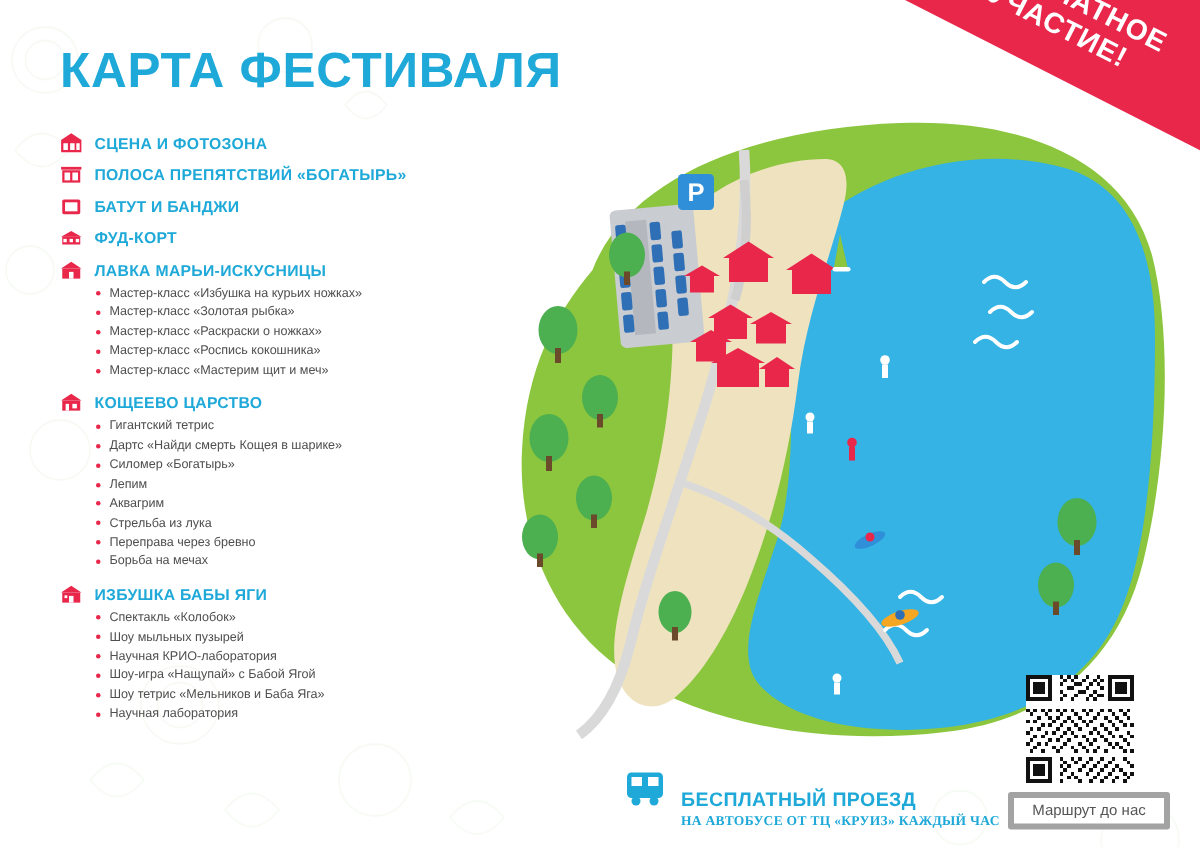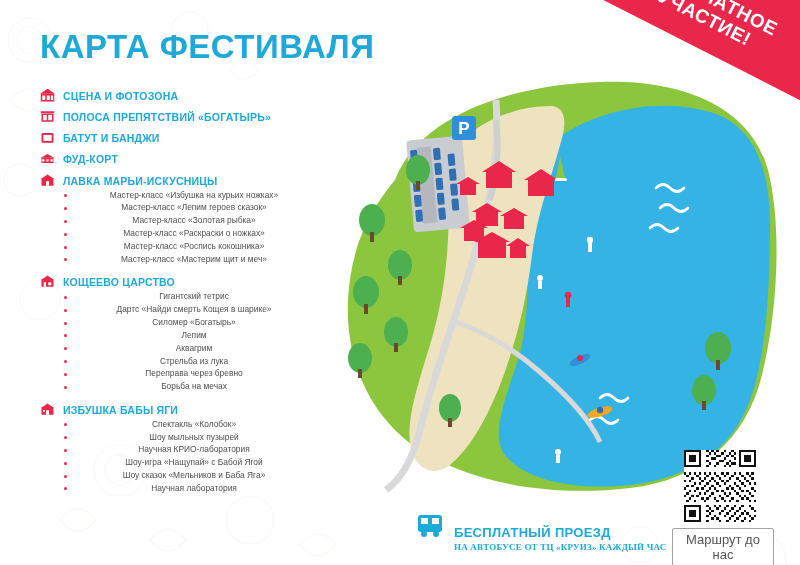--- a/index.html
+++ b/index.html
@@ -37,21 +37,21 @@
   .legend-group{margin-bottom:2px;}
   .legend-head{display:flex;align-items:center;gap:8px;margin:5px 0 2px 0;}
   .legend-label{
     font-size:10.5px;font-weight:bold;color:#1fa9d8;letter-spacing:.2px;
     text-transform:uppercase;padding-top:3px;line-height:1.25;
   }
   .legend-icon{width:15px;height:15px;flex:0 0 15px;margin-top:1px;}
   .sub-list{margin:2px 0 8px 24px;}
   .sub-item{
     position:relative;font-size:8.4px;color:#4f4f4f;line-height:1.35;
-    padding-left:9px;margin-bottom:1.5px;text-align:center;
+    padding-left:9px;margin-bottom:1.5px;
   }
   .sub-item::before{
     content:"";position:absolute;left:0;top:4.5px;width:3px;height:3px;
     background:#e8274b;border-radius:50%;
   }
 
   
   .map{position:absolute;left:300px;top:60px;width:480px;height:440px;}
 
   
@@ -59,21 +59,21 @@
     position:absolute;left:415px;top:498px;display:flex;align-items:center;gap:9px;
   }
   .bus-icon{width:30px;height:30px;flex:0 0 30px;}
   .transport-text-main{font-size:13px;font-weight:bold;color:#1fa9d8;line-height:1;letter-spacing:.3px;margin-top:28px;}
   .transport-text-sub{font-size:9px;font-weight:bold;color:#1fa9d8;margin-top:3px;letter-spacing:.2px;font-family:Liberation Serif, serif;}
 
   
   .qr-box{position:absolute;left:684px;top:450px;width:72px;height:72px;background:#fff;}
   .qr-caption{
     position:absolute;left:672px;top:528px;width:96px;text-align:center;
-    font-size:13px;color:#555;border:1px solid #a3a3a3;border-radius:2px;padding:3px 2px;background:#fff;
+    font-size:10px;color:#555;border:4px solid #a3a3a3;border-radius:2px;padding:3px 2px;background:#fff;
   }
 </style>
 </head>
 <body>
 
 <div id="root">
 
   <svg class="bg-pattern" viewBox="0 0 800 565" preserveAspectRatio="none">
     <g fill="none" stroke="#9ec97f" stroke-width="1.2">
       <circle cx="30" cy="40" r="22"></circle>
@@ -157,21 +157,20 @@
       <div class="legend-head">
         <svg class="legend-icon" viewBox="0 0 20 20">
             <rect x="2" y="8" width="16" height="9" fill="#e8274b"></rect>
             <path d="M1 8 L10 2 L19 8 Z" fill="#e8274b"></path>
             <rect x="8" y="11" width="4" height="6" fill="#fff"></rect>
           </svg>
         <div class="legend-label">ЛАВКА МАРЬИ-ИСКУСНИЦЫ</div>
       </div>
       <div class="sub-list">
         <div class="sub-item">Мастер-класс «Избушка на курьих ножках»</div>
-        <div class="sub-item">Мастер-класс «Лепим героев сказок»</div>
         <div class="sub-item">Мастер-класс «Золотая рыбка»</div>
         <div class="sub-item">Мастер-класс «Раскраски о ножках»</div>
         <div class="sub-item">Мастер-класс «Роспись кокошника»</div>
         <div class="sub-item">Мастер-класс «Мастерим щит и меч»</div>
       </div>
     </div>
 
     <div class="legend-group">
       <div class="legend-head">
         <svg class="legend-icon" viewBox="0 0 20 20">
@@ -202,21 +201,21 @@
             <rect x="8" y="11" width="4" height="6" fill="#fff"></rect>
             <rect x="4" y="10.5" width="2.5" height="2.5" fill="#fff"></rect>
           </svg>
         <div class="legend-label">ИЗБУШКА БАБЫ ЯГИ</div>
       </div>
       <div class="sub-list">
         <div class="sub-item">Спектакль «Колобок»</div>
         <div class="sub-item">Шоу мыльных пузырей</div>
         <div class="sub-item">Научная КРИО-лаборатория</div>
         <div class="sub-item">Шоу-игра «Нащупай» с Бабой Ягой</div>
-        <div class="sub-item">Шоу сказок «Мельников и Баба Яга»</div>
+        <div class="sub-item">Шоу тетрис «Мельников и Баба Яга»</div>
         <div class="sub-item">Научная лаборатория</div>
       </div>
     </div>
 
   </div>
 
   <svg class="map" viewBox="0 0 480 440">
 
     <path d="M95 120 C120 55 210 25 300 22 C380 19 450 45 468 110 C482 165 478 250 462 315 C446 380 400 420 330 428 C255 437 175 425 120 390 C70 358 45 300 48 240 C51 185 70 150 95 120 Z" fill="#8cc63f"></path>
 

